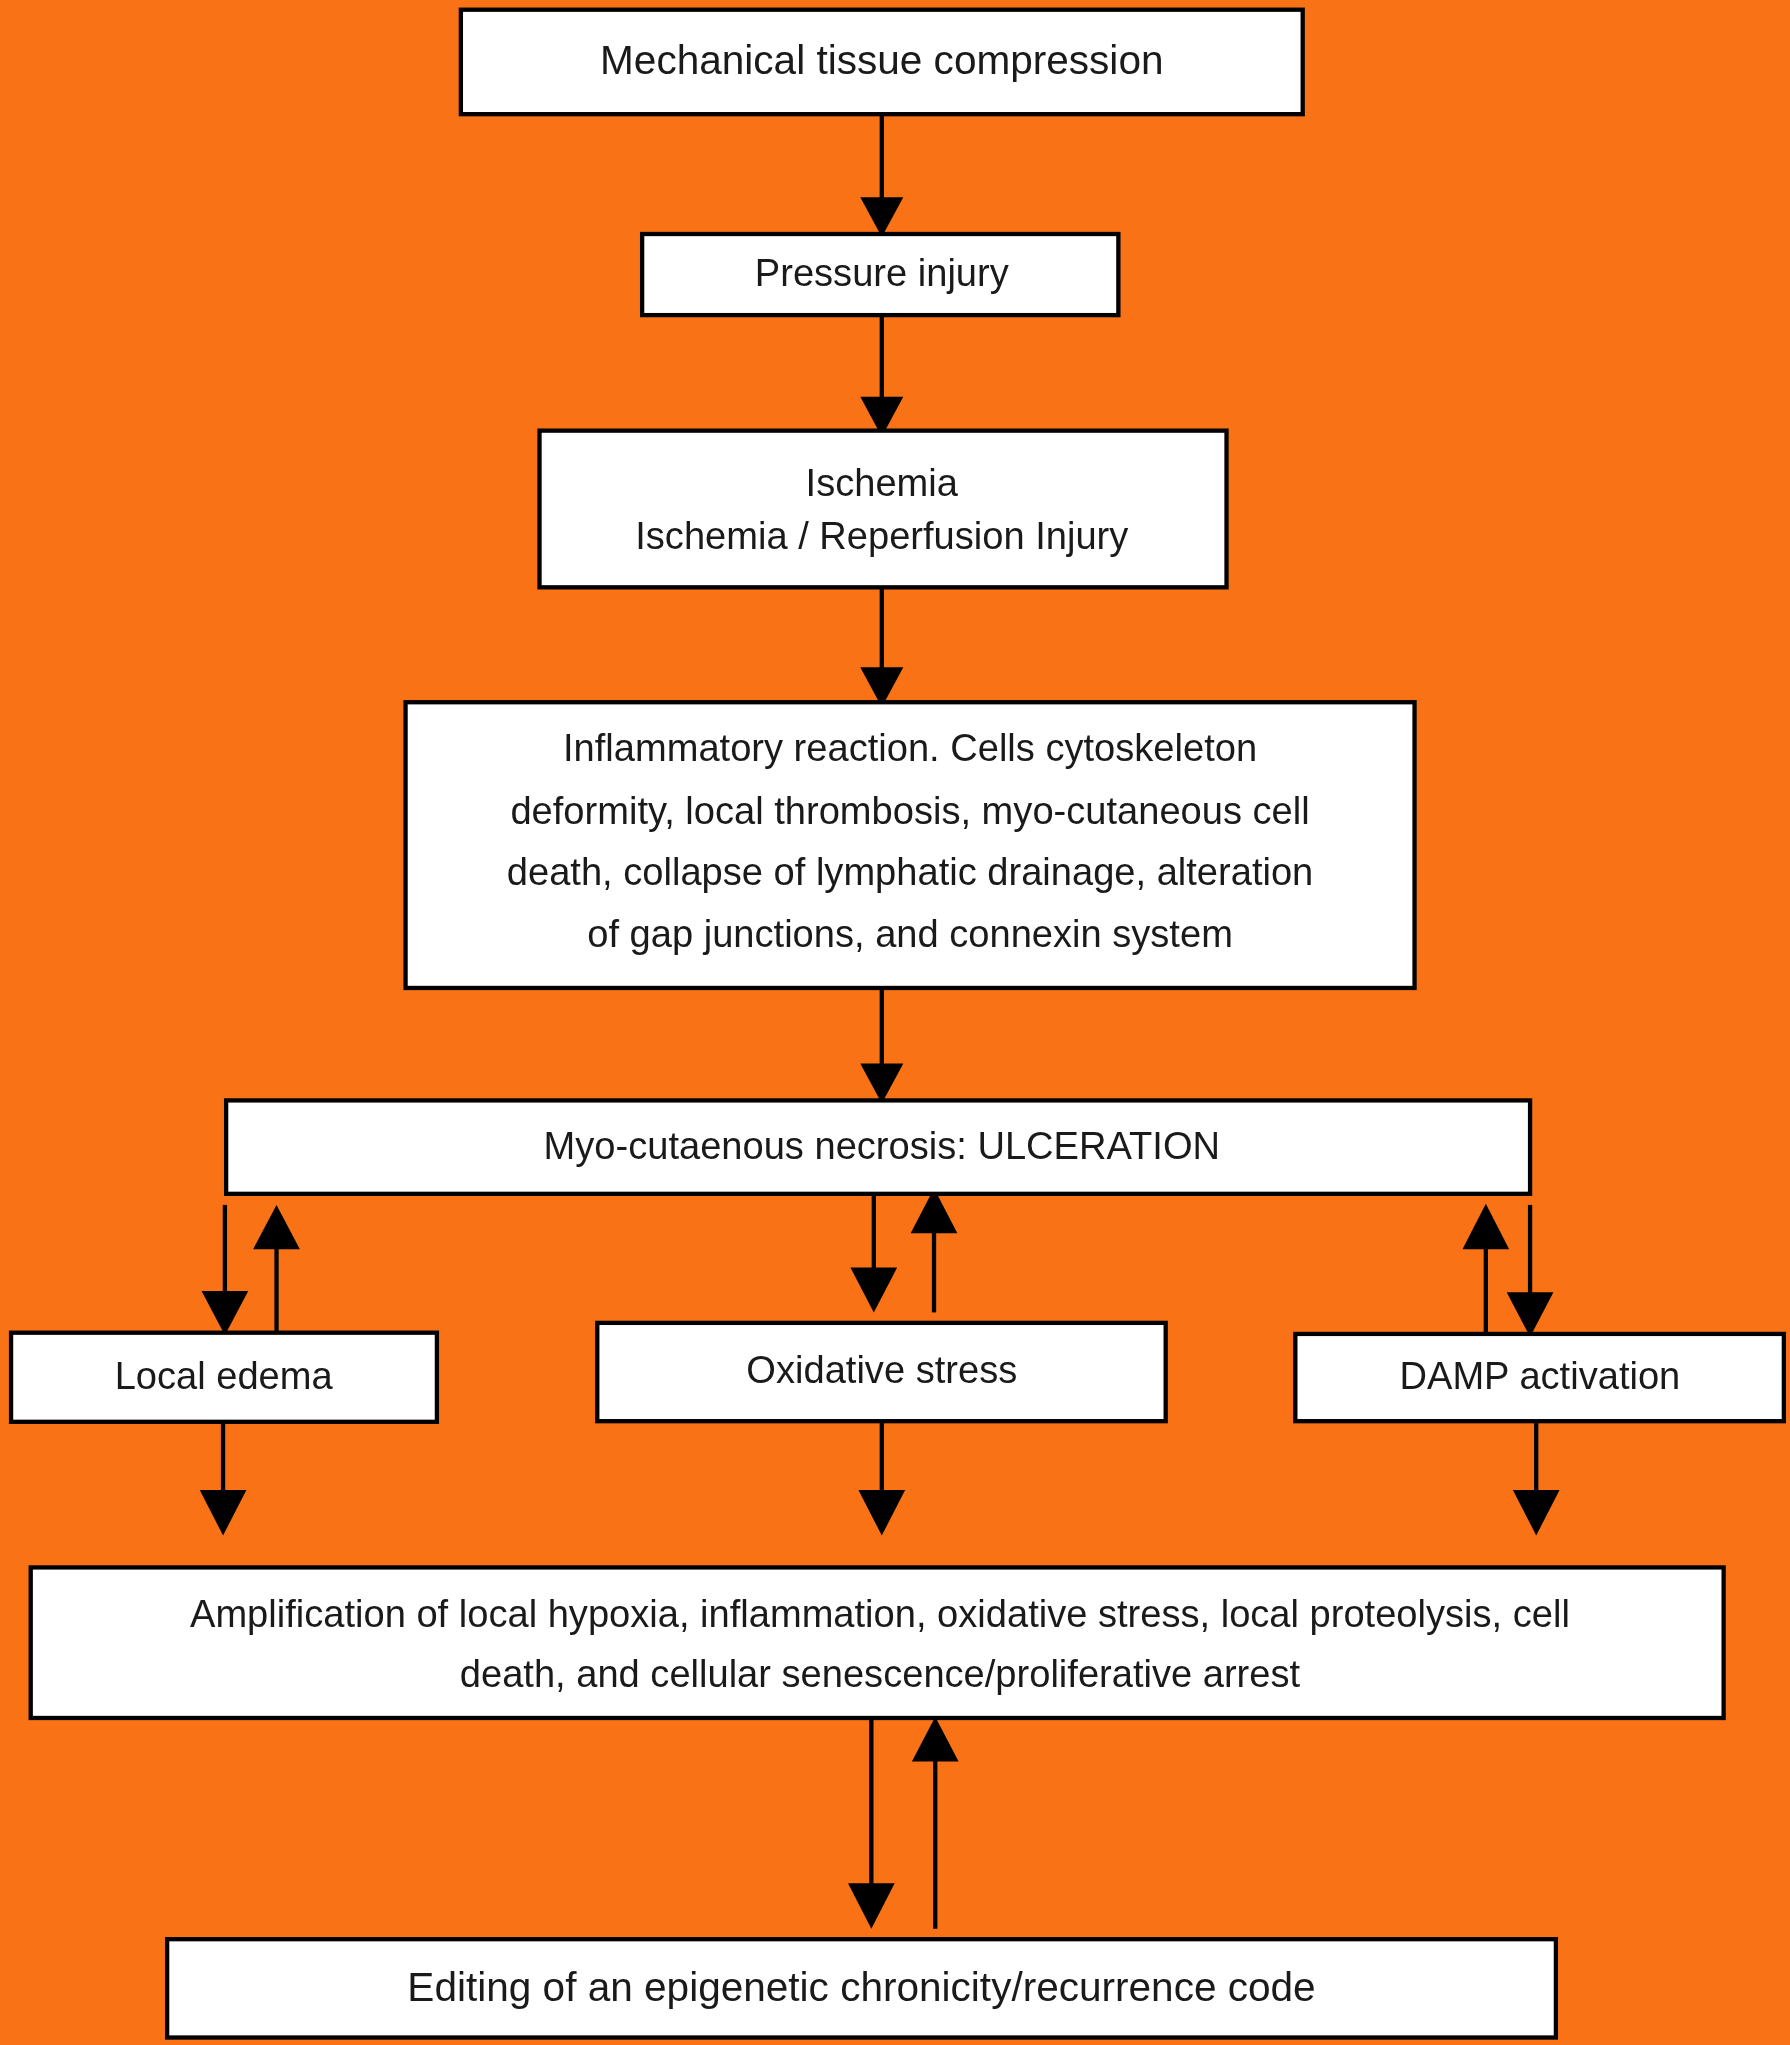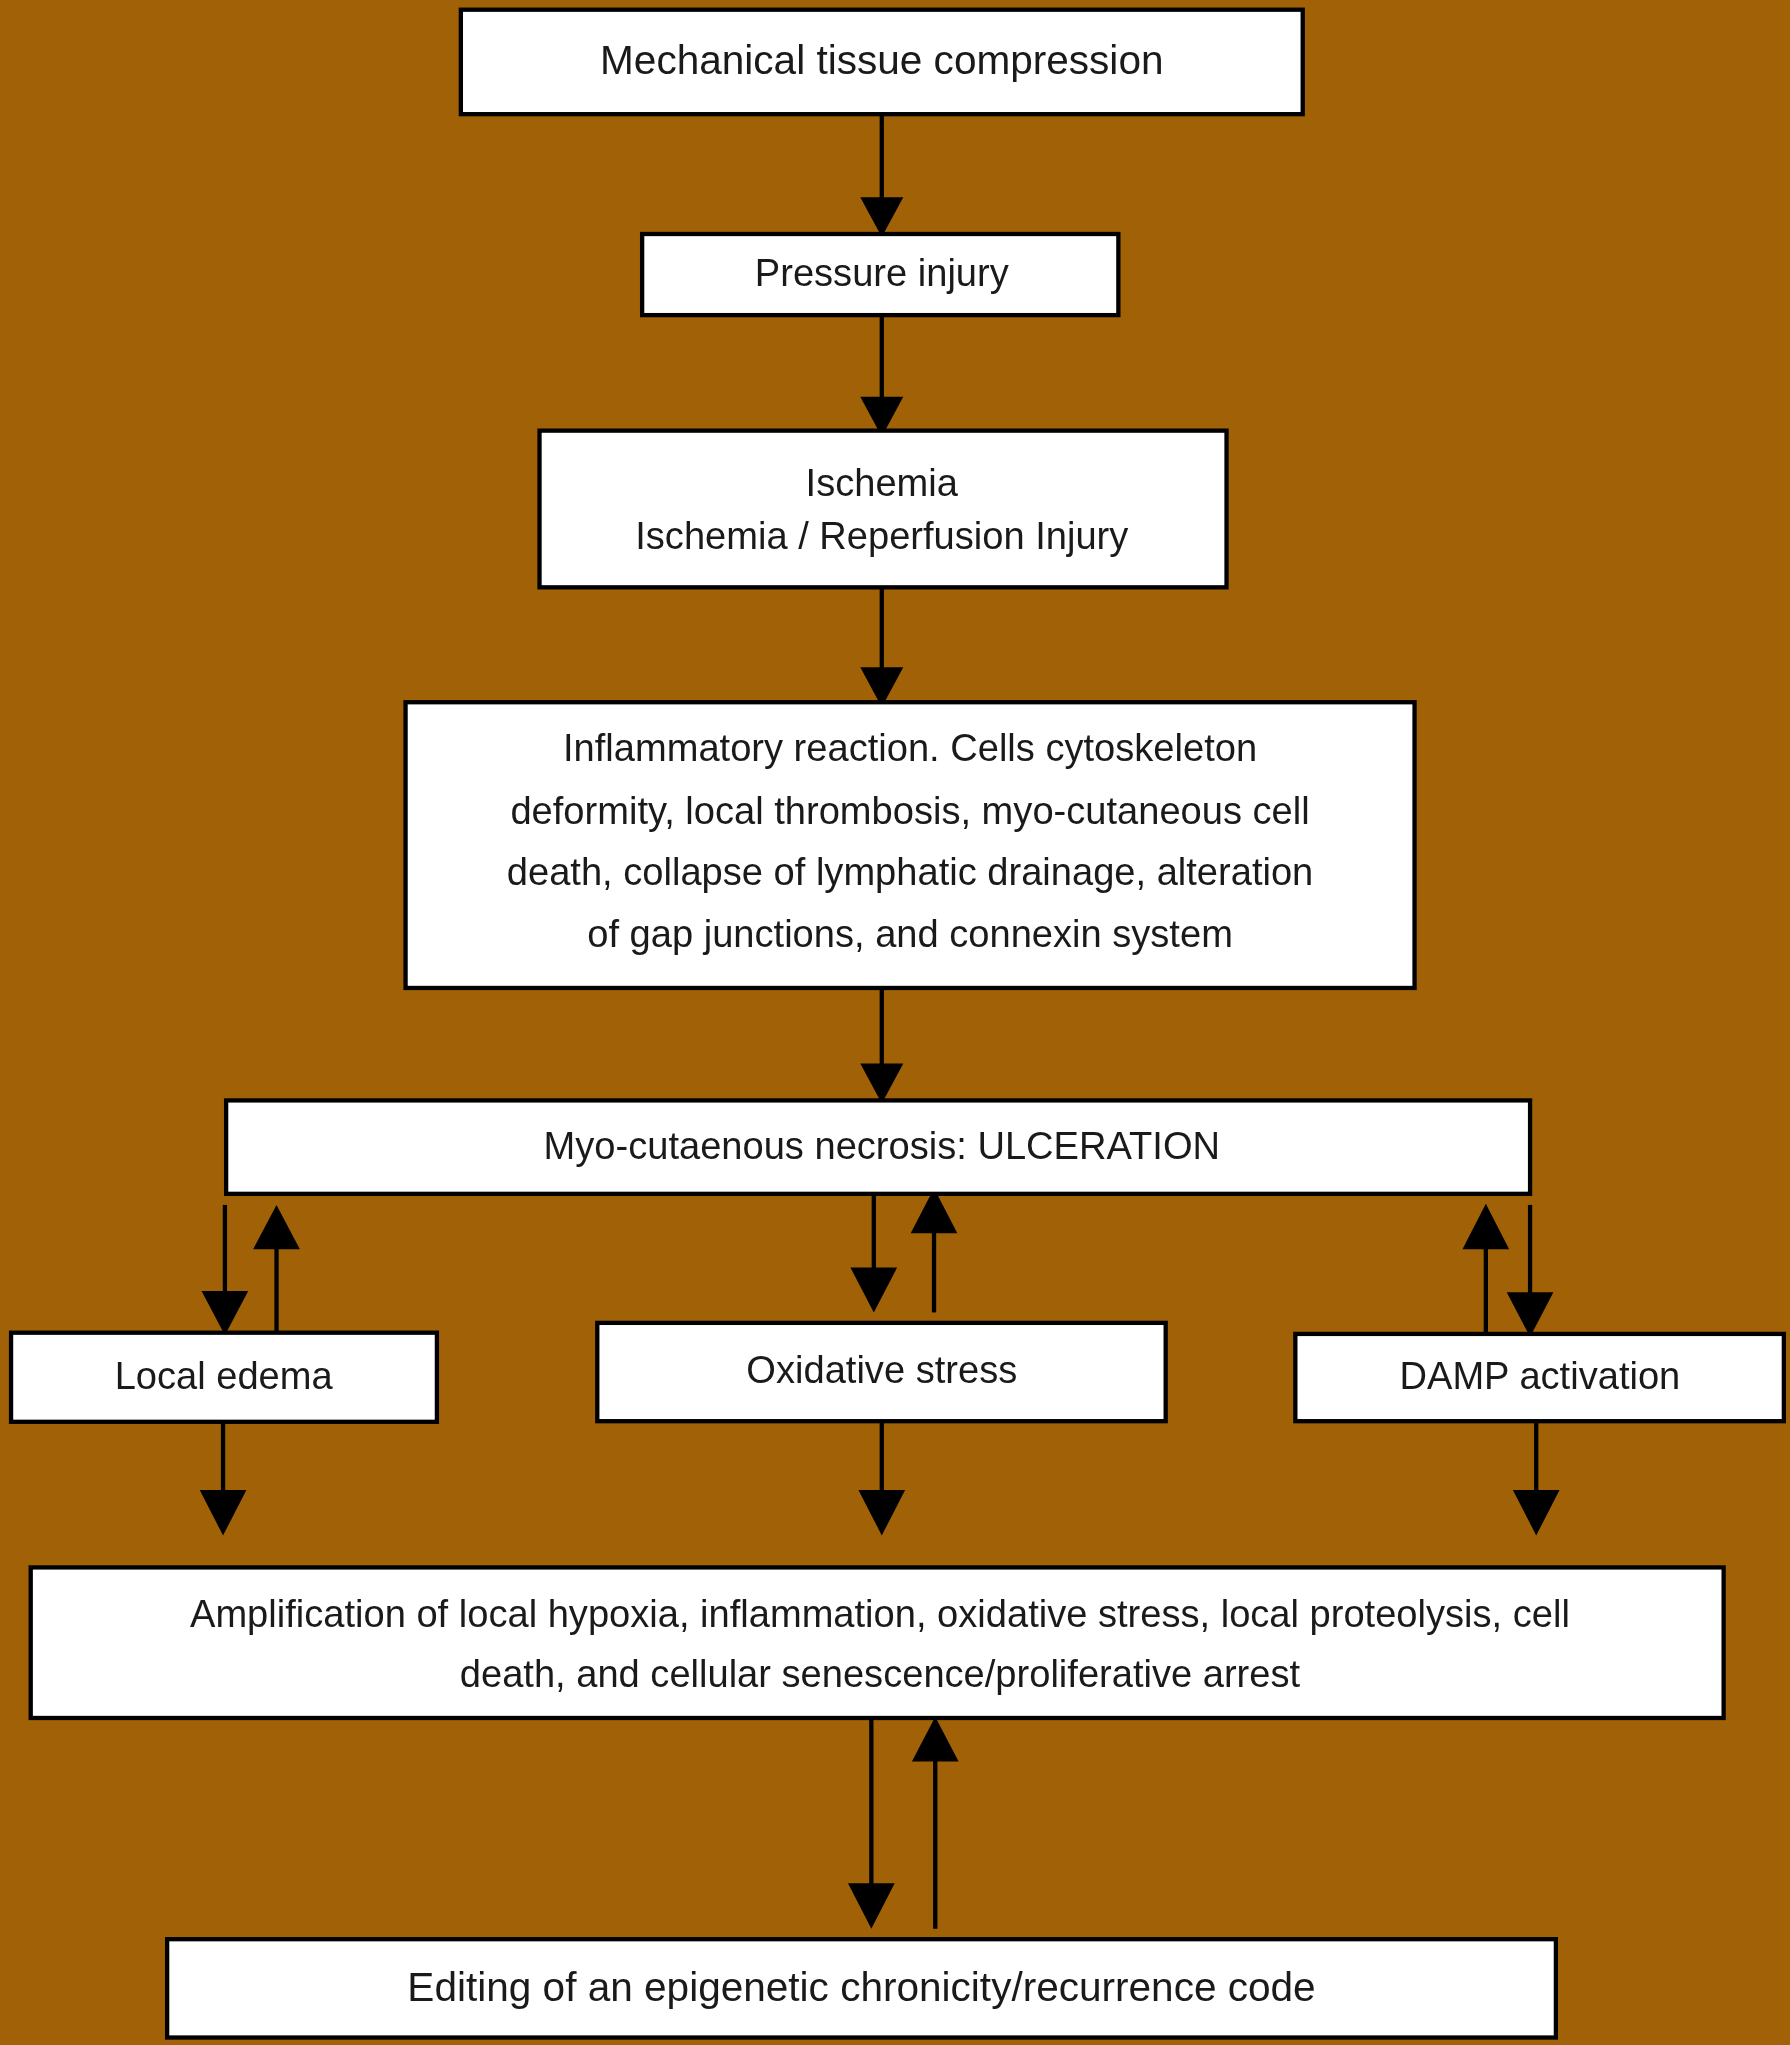--- a/index.html
+++ b/index.html
@@ -4,21 +4,21 @@
 <style>
   html, body {
     margin: 0;
     padding: 0;
     background: #ffffff;
   }
   #flow-root {
     position: relative;
     width: 1790px;
     height: 2046px;
-    background: #a16207;
+    background: #f97316;
     font-family: "Liberation Sans", sans-serif;
     overflow: hidden;
   }
   svg.flow-canvas {
     position: absolute;
     top: 0; left: 0;
     width: 1790px;
     height: 2046px;
     display: block;
   }

